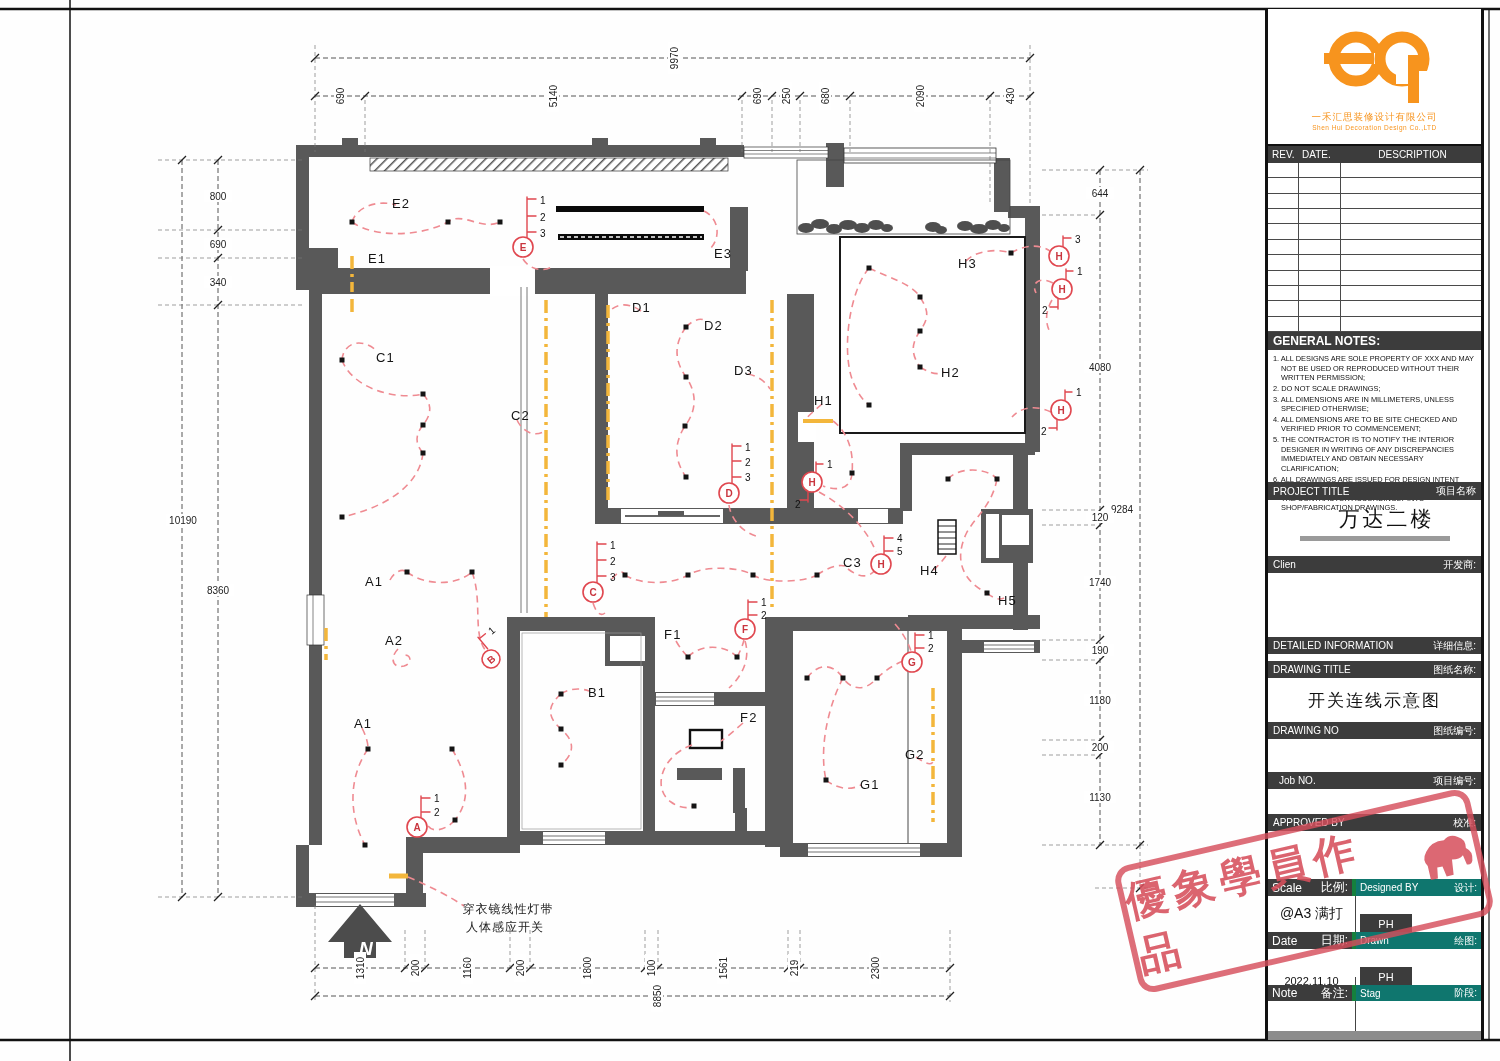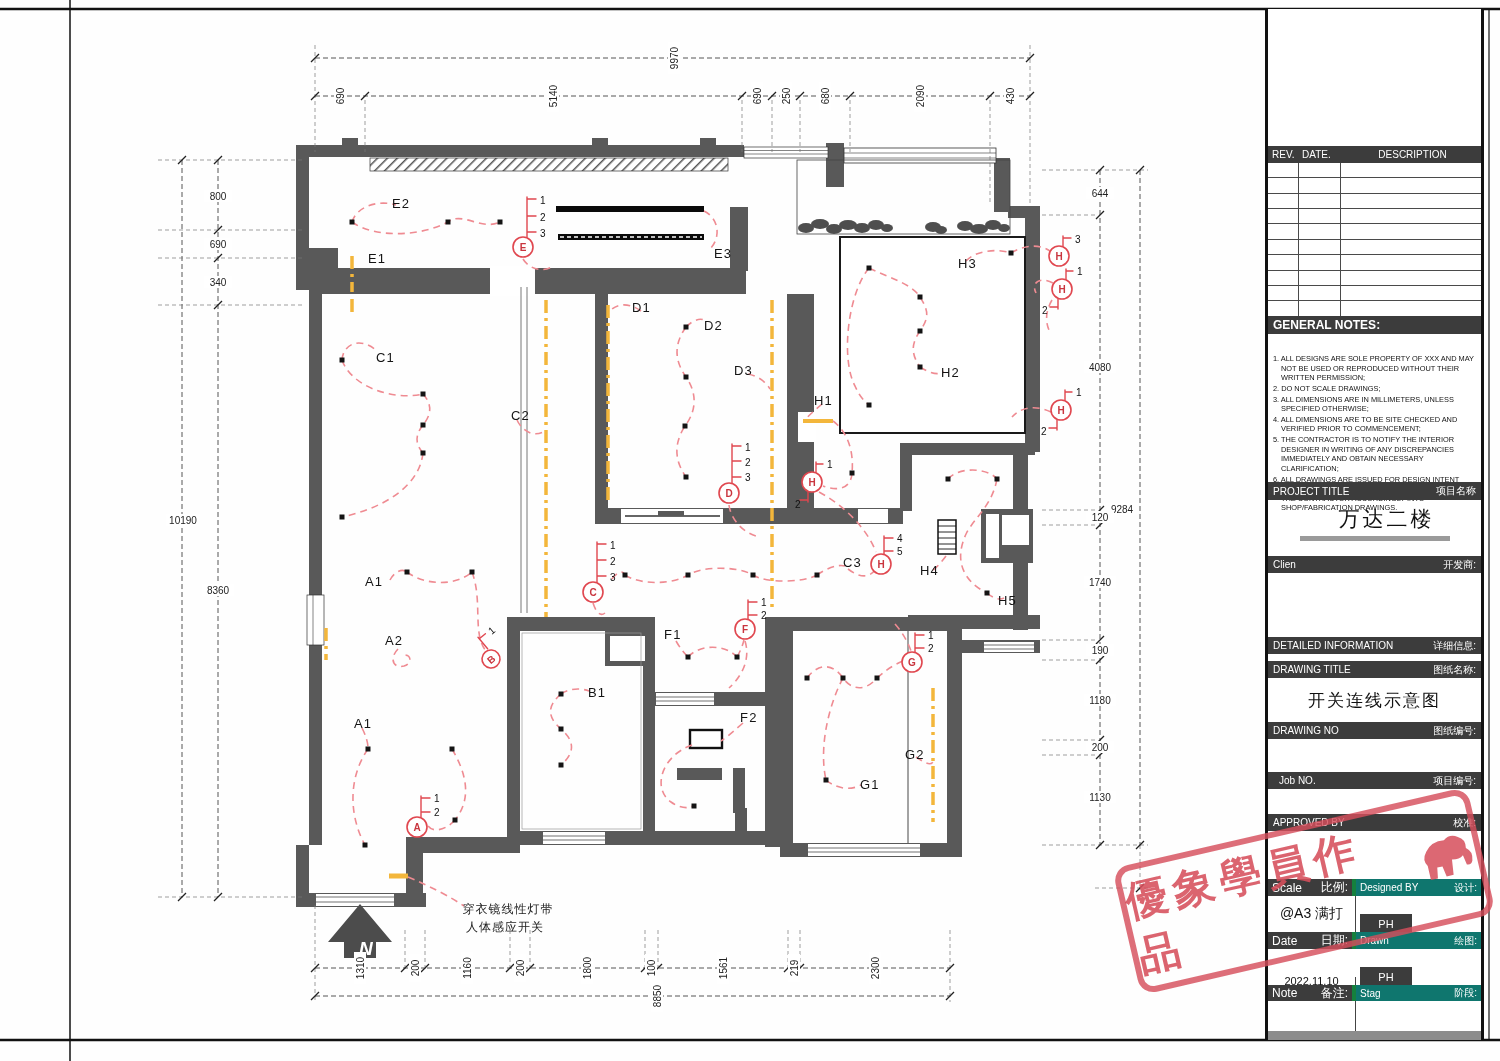--- a/index.html
+++ b/index.html
@@ -577,32 +577,44 @@
           <text class="dimtxt" x="794" y="972" text-anchor="middle">219</text>
         </g>
     <g transform="rotate(-90 875 968)">
           <rect x="859" y="962" width="32" height="12" fill="#fff"></rect>
           <text class="dimtxt" x="875" y="972" text-anchor="middle">2300</text>
         </g>
   </g>
 </svg>
 
 <div id="tblock">
+  <div class="tb-abs" style="top:0;height:137px;border-bottom:2px solid #111;text-align:center;">
+    <svg width="216" height="92" viewBox="0 0 216 92" style="margin-top:4px;">
+      <circle cx="88" cy="46" r="22" fill="none" stroke="#F7941E" stroke-width="11"></circle>
+      <rect x="58" y="40" width="58" height="11" fill="#fff"></rect>
+      <rect x="56" y="40" width="50" height="11" fill="#F7941E"></rect>
+      <circle cx="134" cy="46" r="22" fill="none" stroke="#F7941E" stroke-width="11"></circle>
+      <rect x="128" y="58" width="34" height="13" fill="#fff"></rect>
+      <rect x="140" y="42" width="11" height="48" fill="#F7941E"></rect>
+    </svg>
+    <div class="logo-txt1">一禾汇思装修设计有限公司</div>
+    <div class="logo-txt2">Shen Hui Decoration Design Co.,LTD</div>
+  </div>
 
   <div class="tb-abs rev-head" style="top:137px;">
     <span class="h1">REV.</span>
     <span class="h2">DATE.</span>
     <span class="h3">DESCRIPTION</span>
   </div>
   <div class="tb-abs" id="revtable" style="top:154px;height:169px;">
     <div class="revline" style="left:30px;"></div>
     <div class="revline" style="left:72px;"></div>
   </div>
 
-  <div class="tb-abs tb-bar" style="top:307px;height:18px;font-size:12px;font-weight:bold;">
+  <div class="tb-abs tb-bar" style="top:323px;height:18px;font-size:12px;font-weight:bold;">
     <span>GENERAL NOTES:</span>
   </div>
   <div class="tb-abs notes-body" style="top:341px;height:100px;">
     <p>1. ALL DESIGNS ARE SOLE PROPERTY OF XXX AND MAY NOT BE USED OR REPRODUCED WITHOUT THEIR WRITTEN PERMISSION;</p>
     <p>2. DO NOT SCALE DRAWINGS;</p>
     <p>3. ALL DIMENSIONS ARE IN MILLIMETERS, UNLESS SPECIFIED OTHERWISE;</p>
     <p>4. ALL DIMENSIONS ARE TO BE SITE CHECKED AND VERIFIED PRIOR TO COMMENCEMENT;</p>
     <p>5. THE CONTRACTOR IS TO NOTIFY THE INTERIOR DESIGNER IN WRITING OF ANY DISCREPANCIES IMMEDIATELY AND OBTAIN NECESSARY CLARIFICATION;</p>
     <p>6. ALL DRAWINGS ARE ISSUED FOR DESIGN INTENT AND WHERE REQUIRED ARE TO BE DEVELOPED BY THE CONTRACTOR ACCORDINGLY INTO SHOP/FABRICATION DRAWINGS.</p>
   </div>

